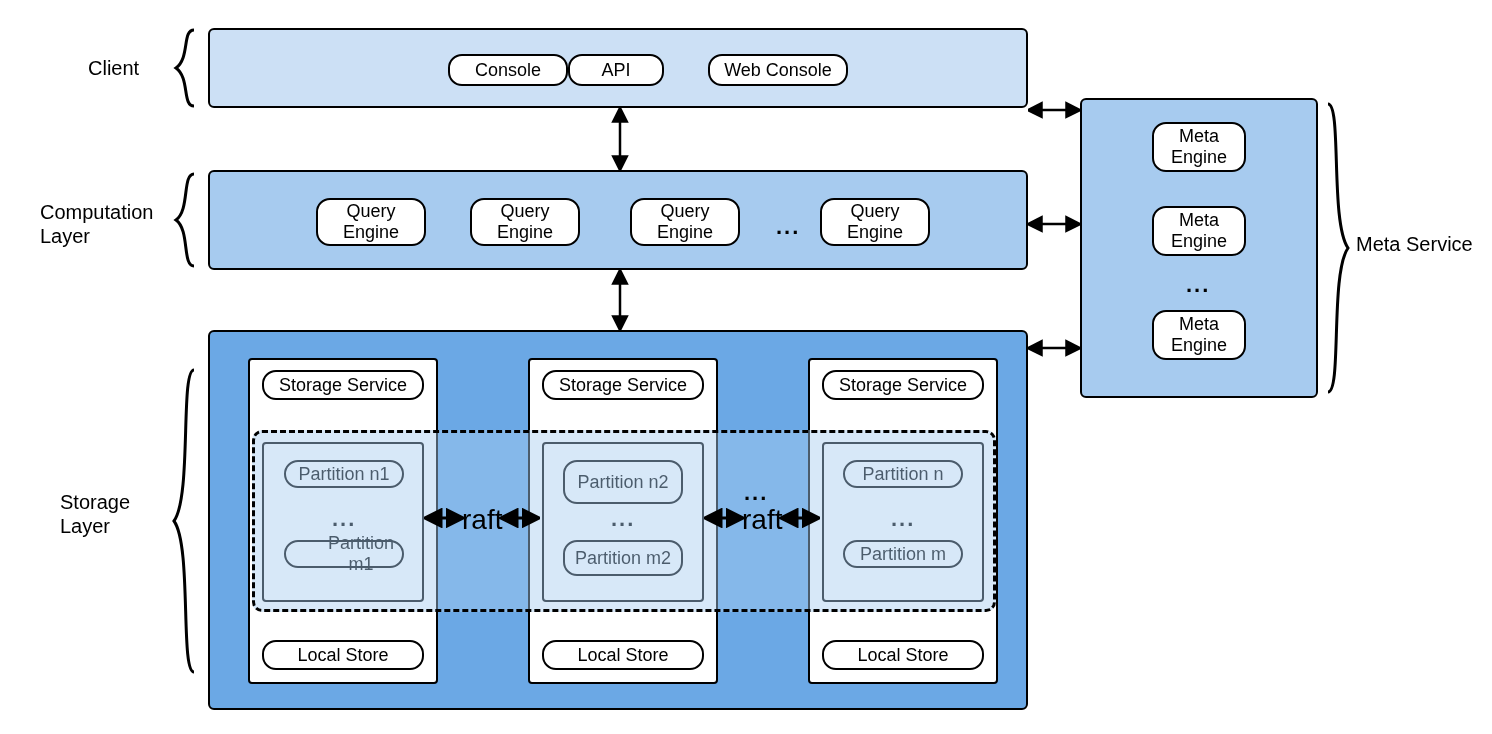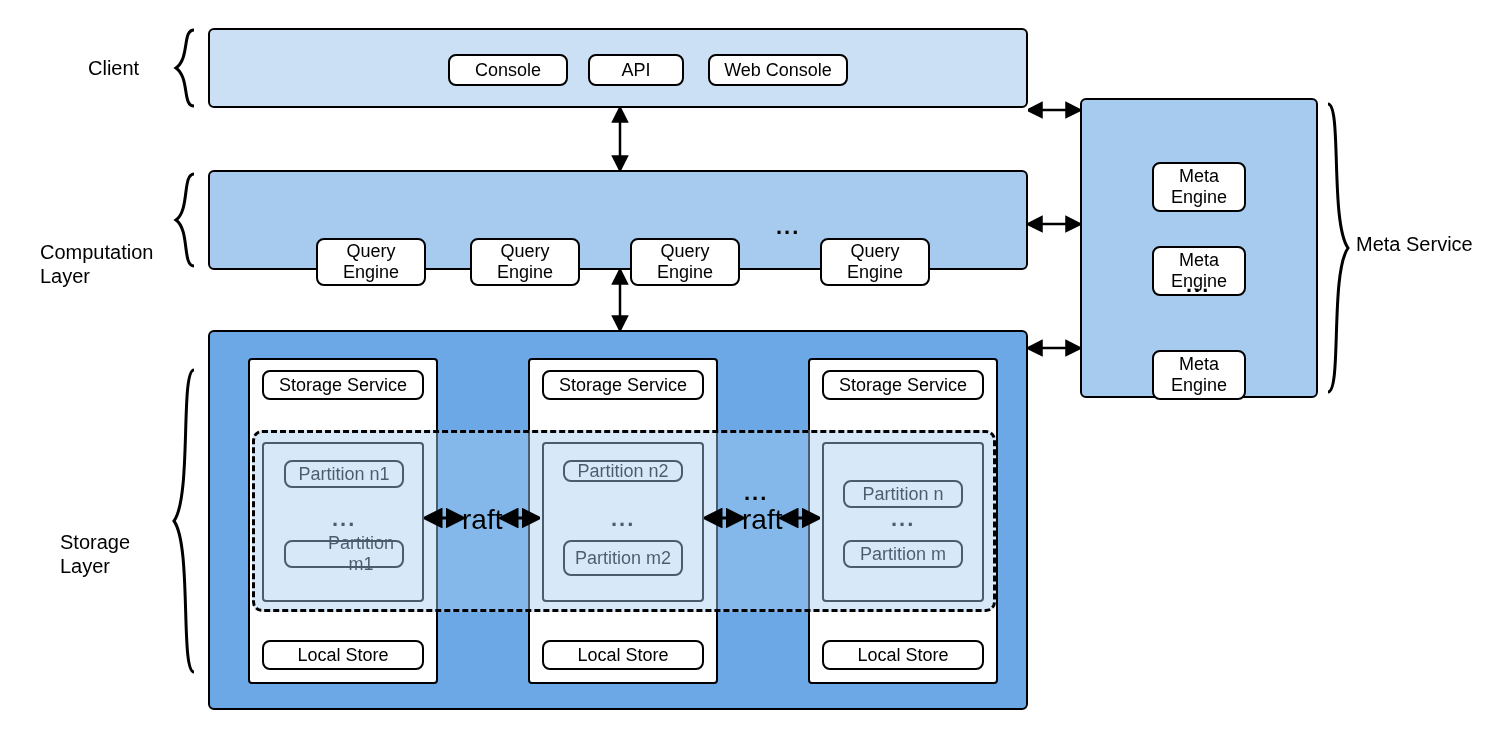--- a/index.html
+++ b/index.html
@@ -7,24 +7,24 @@
   .stage { position: relative; width: 1492px; height: 734px; }
 
   
   .layer    { position: absolute; border: 2px solid #000; border-radius: 6px; }
   .client   { background: #cce0f5; }
   .compute  { background: #a7cbef; }
   .storage  { background: #6ba8e5; }
   .meta     { background: #a7cbef; }
 
   
-  .pill      { background: #fff; border: 2px solid #000; border-radius: 8px;
+  .pill      { background: #fff; border: 2px solid #000; border-radius: 14px;
                display: flex; align-items: center; justify-content: center;
                text-align: center; line-height: 1.15; padding: 2px 6px; font-size: 18px; }
-  .vtxt      { white-space: pre-line; margin-top: 40px; }
+  .vtxt      { white-space: pre-line; }
 
   
   .node      { position: absolute; background: #fff; border: 2px solid #000; border-radius: 4px; }
   .pgroup    { position: absolute; background: #fff; border: 2px solid #000; border-radius: 4px; }
 
   
   .raftbox   { position: absolute; border: 3px dashed #000; border-radius: 10px;
                background: rgba(167,203,239,0.45); }
 
   
@@ -42,21 +42,21 @@
   .raft      { position: absolute; font-size: 28px; font-weight: 400; }
 </style>
 </head>
 <body>
 
 <div class="stage">
 
   <div class="layer client" style="left:208px; top:28px; width:820px; height:80px;"></div>
 
   <div class="pill" style="position:absolute; left:448px; top:54px; width:120px; height:32px;">Console</div>
-  <div class="pill" style="position:absolute; left:588px; top:54px; width:96px; height:32px;">API</div>
+  <div class="pill" style="position:absolute; left:568px; top:54px; width:96px; height:32px;">API</div>
   <div class="pill" style="position:absolute; left:708px; top:54px; width:140px; height:32px;">Web Console</div>
 
   <svg class="brace" style="left:170px; top:28px; width:30px; height:80px;" viewBox="0 0 30 80">
     <path d="M24 2 C12 2 20 30 6 40 C20 50 12 78 24 78" stroke="#000" stroke-width="3" fill="none"></path>
   </svg>
   <div class="lbl" style="left:88px; top:56px; width:80px;">Client</div>
 
   <div class="layer compute" style="left:208px; top:170px; width:820px; height:100px;"></div>
 
   <div class="pill vtxt" style="position:absolute; left:316px; top:198px; width:110px; height:48px;">Query
@@ -81,29 +81,29 @@
   <div class="pill" style="position:absolute; left:262px; top:370px; width:162px; height:30px;">Storage Service</div>
   <div class="pgroup" style="left:262px; top:442px; width:162px; height:160px;"></div>
   <div class="pill" style="position:absolute; left:284px; top:460px; width:120px; height:28px;">Partition n1</div>
   <div class="ellip" style="left:332px; top:506px;">...</div>
   <div class="pill" style="position:absolute; left:284px; top:540px; width:120px; height:28px;padding-left:40px;">Partition m1</div>
   <div class="pill" style="position:absolute; left:262px; top:640px; width:162px; height:30px;">Local Store</div>
 
   <div class="node" style="left:528px; top:358px; width:190px; height:326px;"></div>
   <div class="pill" style="position:absolute; left:542px; top:370px; width:162px; height:30px;">Storage Service</div>
   <div class="pgroup" style="left:542px; top:442px; width:162px; height:160px;"></div>
-  <div class="pill" style="position:absolute; left:563px; top:460px; width:120px; height:22px;">Partition n2</div>
+  <div class="pill" style="position:absolute; left:563px; top:460px; width:120px; height:44px;">Partition n2</div>
   <div class="ellip" style="left:611px; top:506px;">...</div>
   <div class="pill" style="position:absolute; left:563px; top:540px; width:120px; height:36px;">Partition m2</div>
   <div class="pill" style="position:absolute; left:542px; top:640px; width:162px; height:30px;">Local Store</div>
 
   <div class="node" style="left:808px; top:358px; width:190px; height:326px;"></div>
   <div class="pill" style="position:absolute; left:822px; top:370px; width:162px; height:30px;">Storage Service</div>
   <div class="pgroup" style="left:822px; top:442px; width:162px; height:160px;"></div>
-  <div class="pill" style="position:absolute; left:843px; top:480px; width:120px; height:28px;">Partition n</div>
+  <div class="pill" style="position:absolute; left:843px; top:460px; width:120px; height:28px;">Partition n</div>
   <div class="ellip" style="left:891px; top:506px;">...</div>
   <div class="pill" style="position:absolute; left:843px; top:540px; width:120px; height:28px;">Partition m</div>
   <div class="pill" style="position:absolute; left:822px; top:640px; width:162px; height:30px;">Local Store</div>
 
   <div class="raftbox" style="left:252px; top:430px; width:744px; height:182px;"></div>
 
   <svg class="arrow" style="left:424px; top:508px; width:116px; height:20px;">
     <defs>
       <marker id="ah" viewBox="0 0 10 10" refX="5" refY="5" markerWidth="7" markerHeight="7" orient="auto-start-reverse">
         <path d="M0 0 L10 5 L0 10 z" fill="#000"></path>

